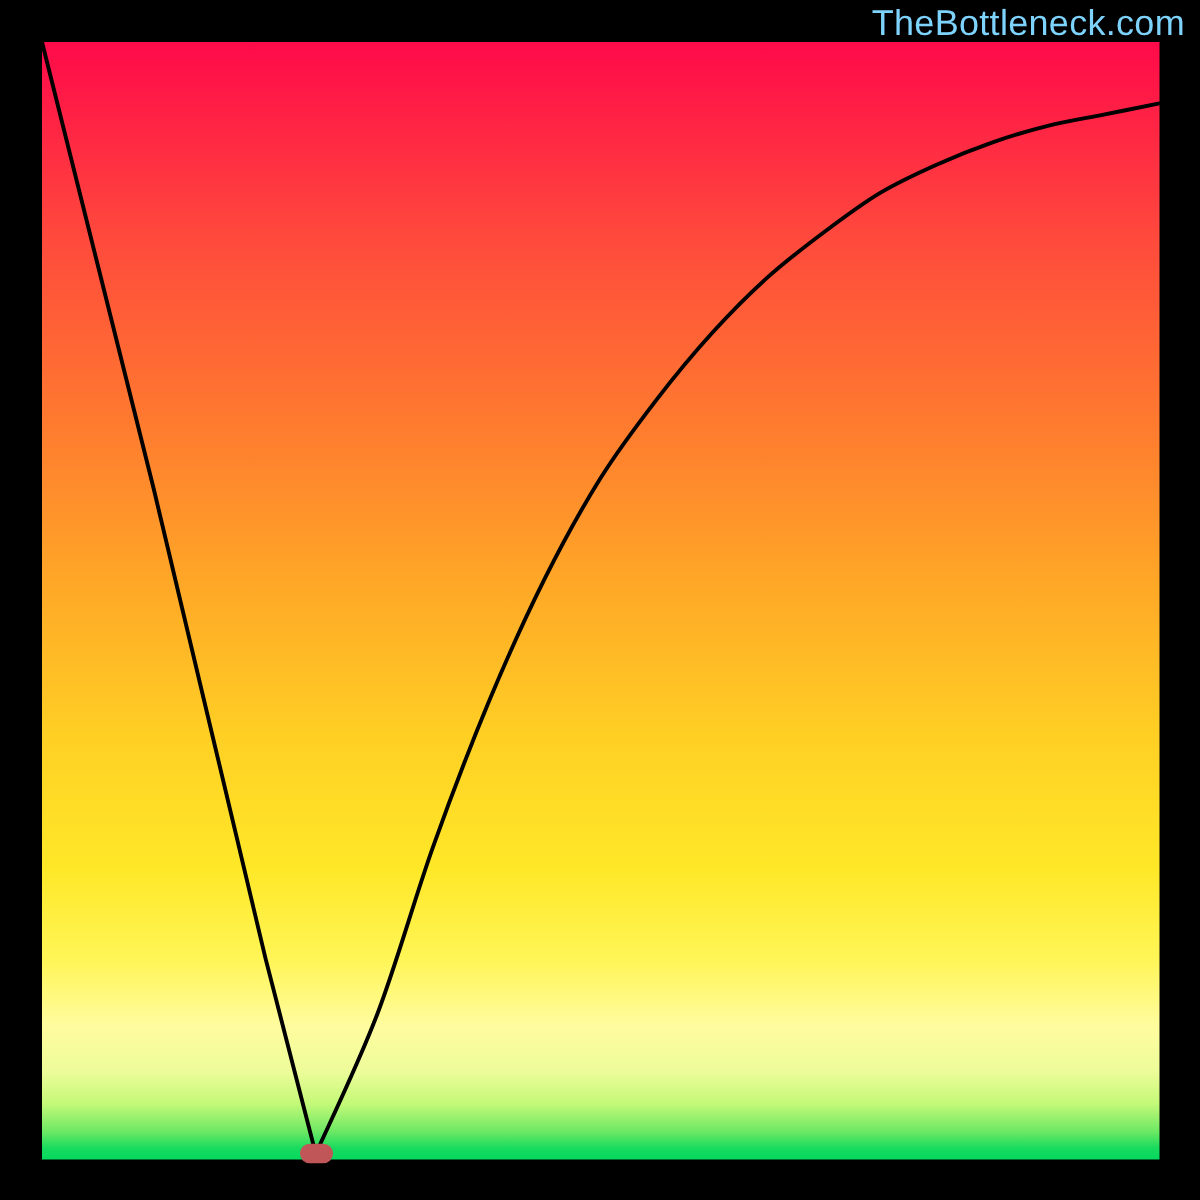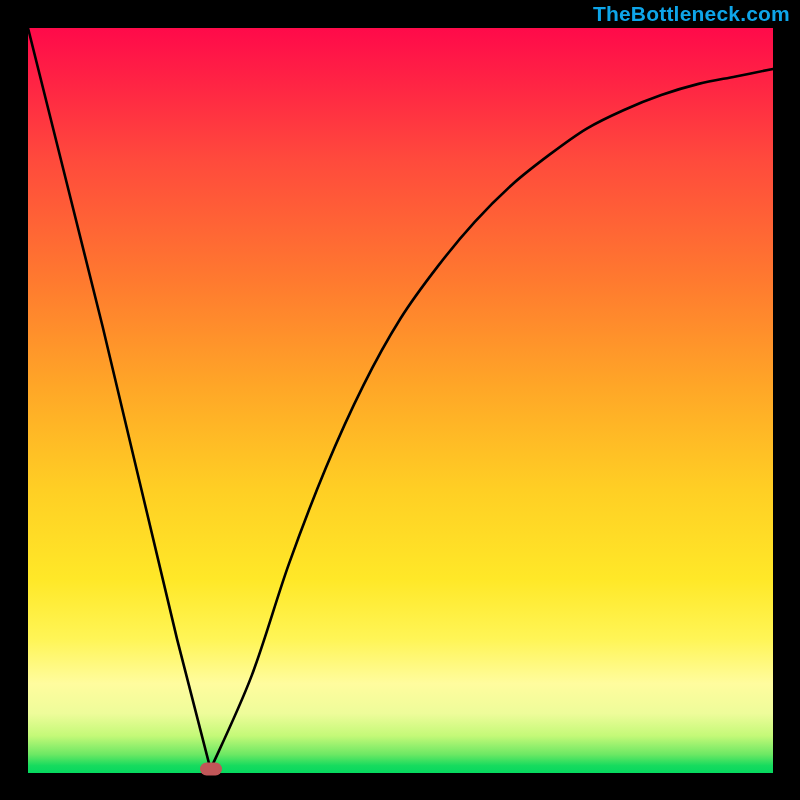--- a/index.html
+++ b/index.html
@@ -39,23 +39,23 @@
       #c4f978 95%,
       #6de864 97.5%,
       #17db5e 99%,
       #05d85f 100%
     );
   }
   .watermark {
     position: absolute;
     top: 2px;
     right: 10px;
-    color: #0ea5e9;
-    font-size: 21px;
-    font-weight: 700;
+    color: #7dd3fc;
+    font-size: 24px;
+    font-weight: 400;
     letter-spacing: 0.2px;
     user-select: none;
   }
   svg.curve {
     position: absolute;
     left: 0;
     top: 0;
     width: 745px;
     height: 745px;
     overflow: visible;

